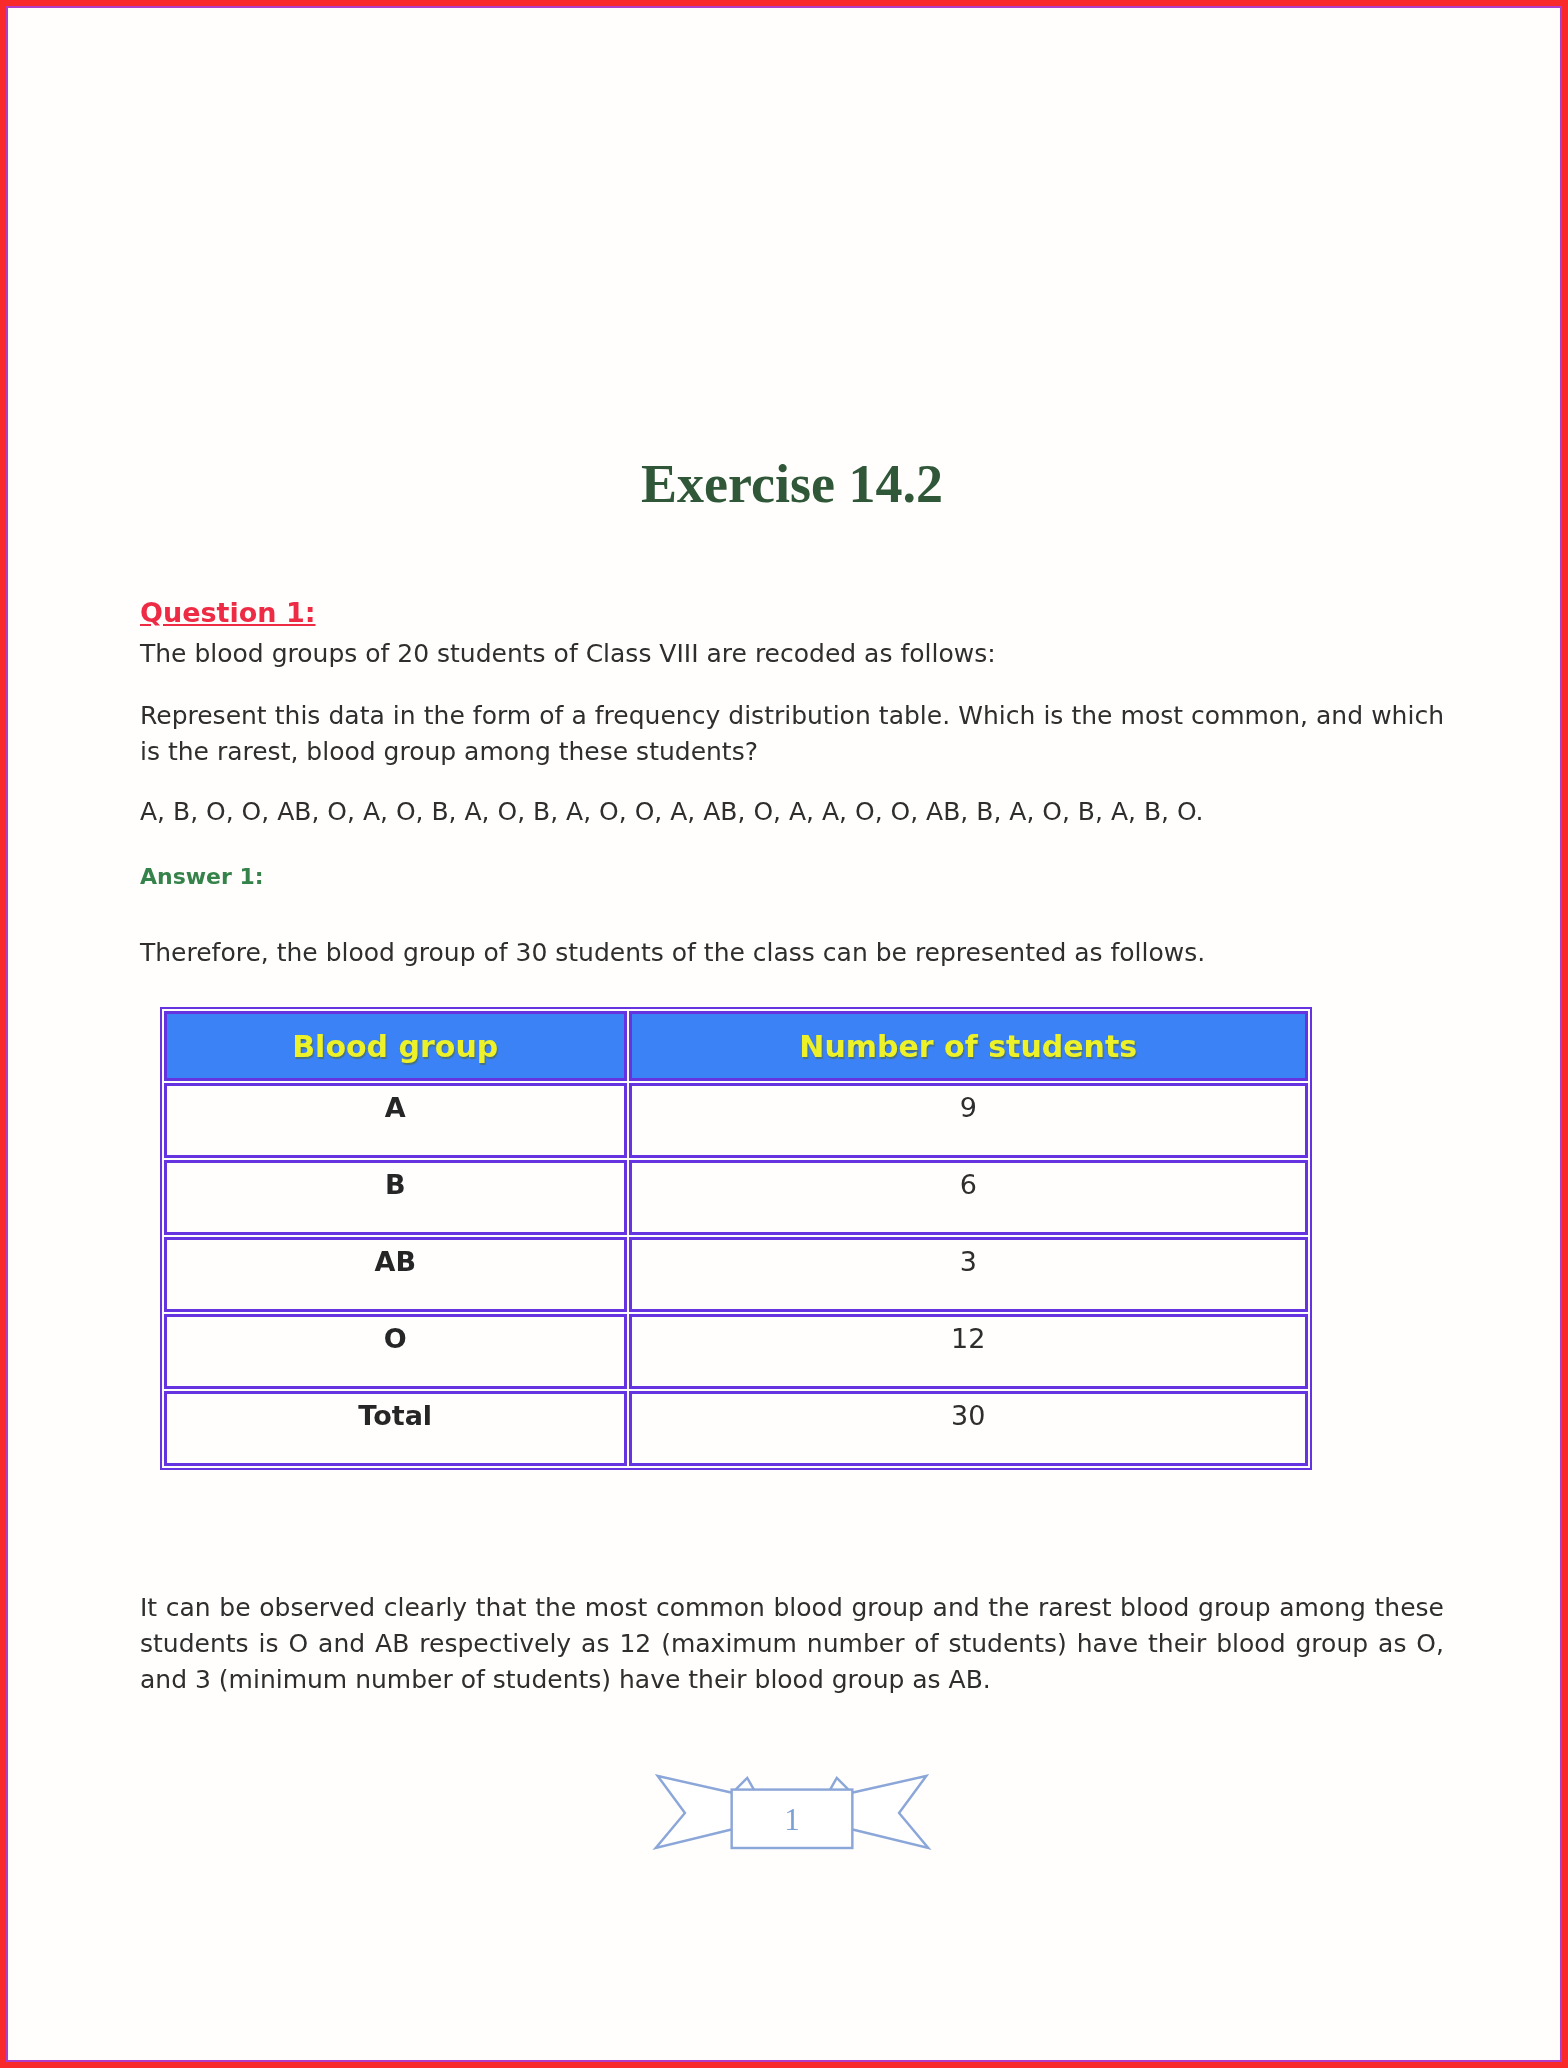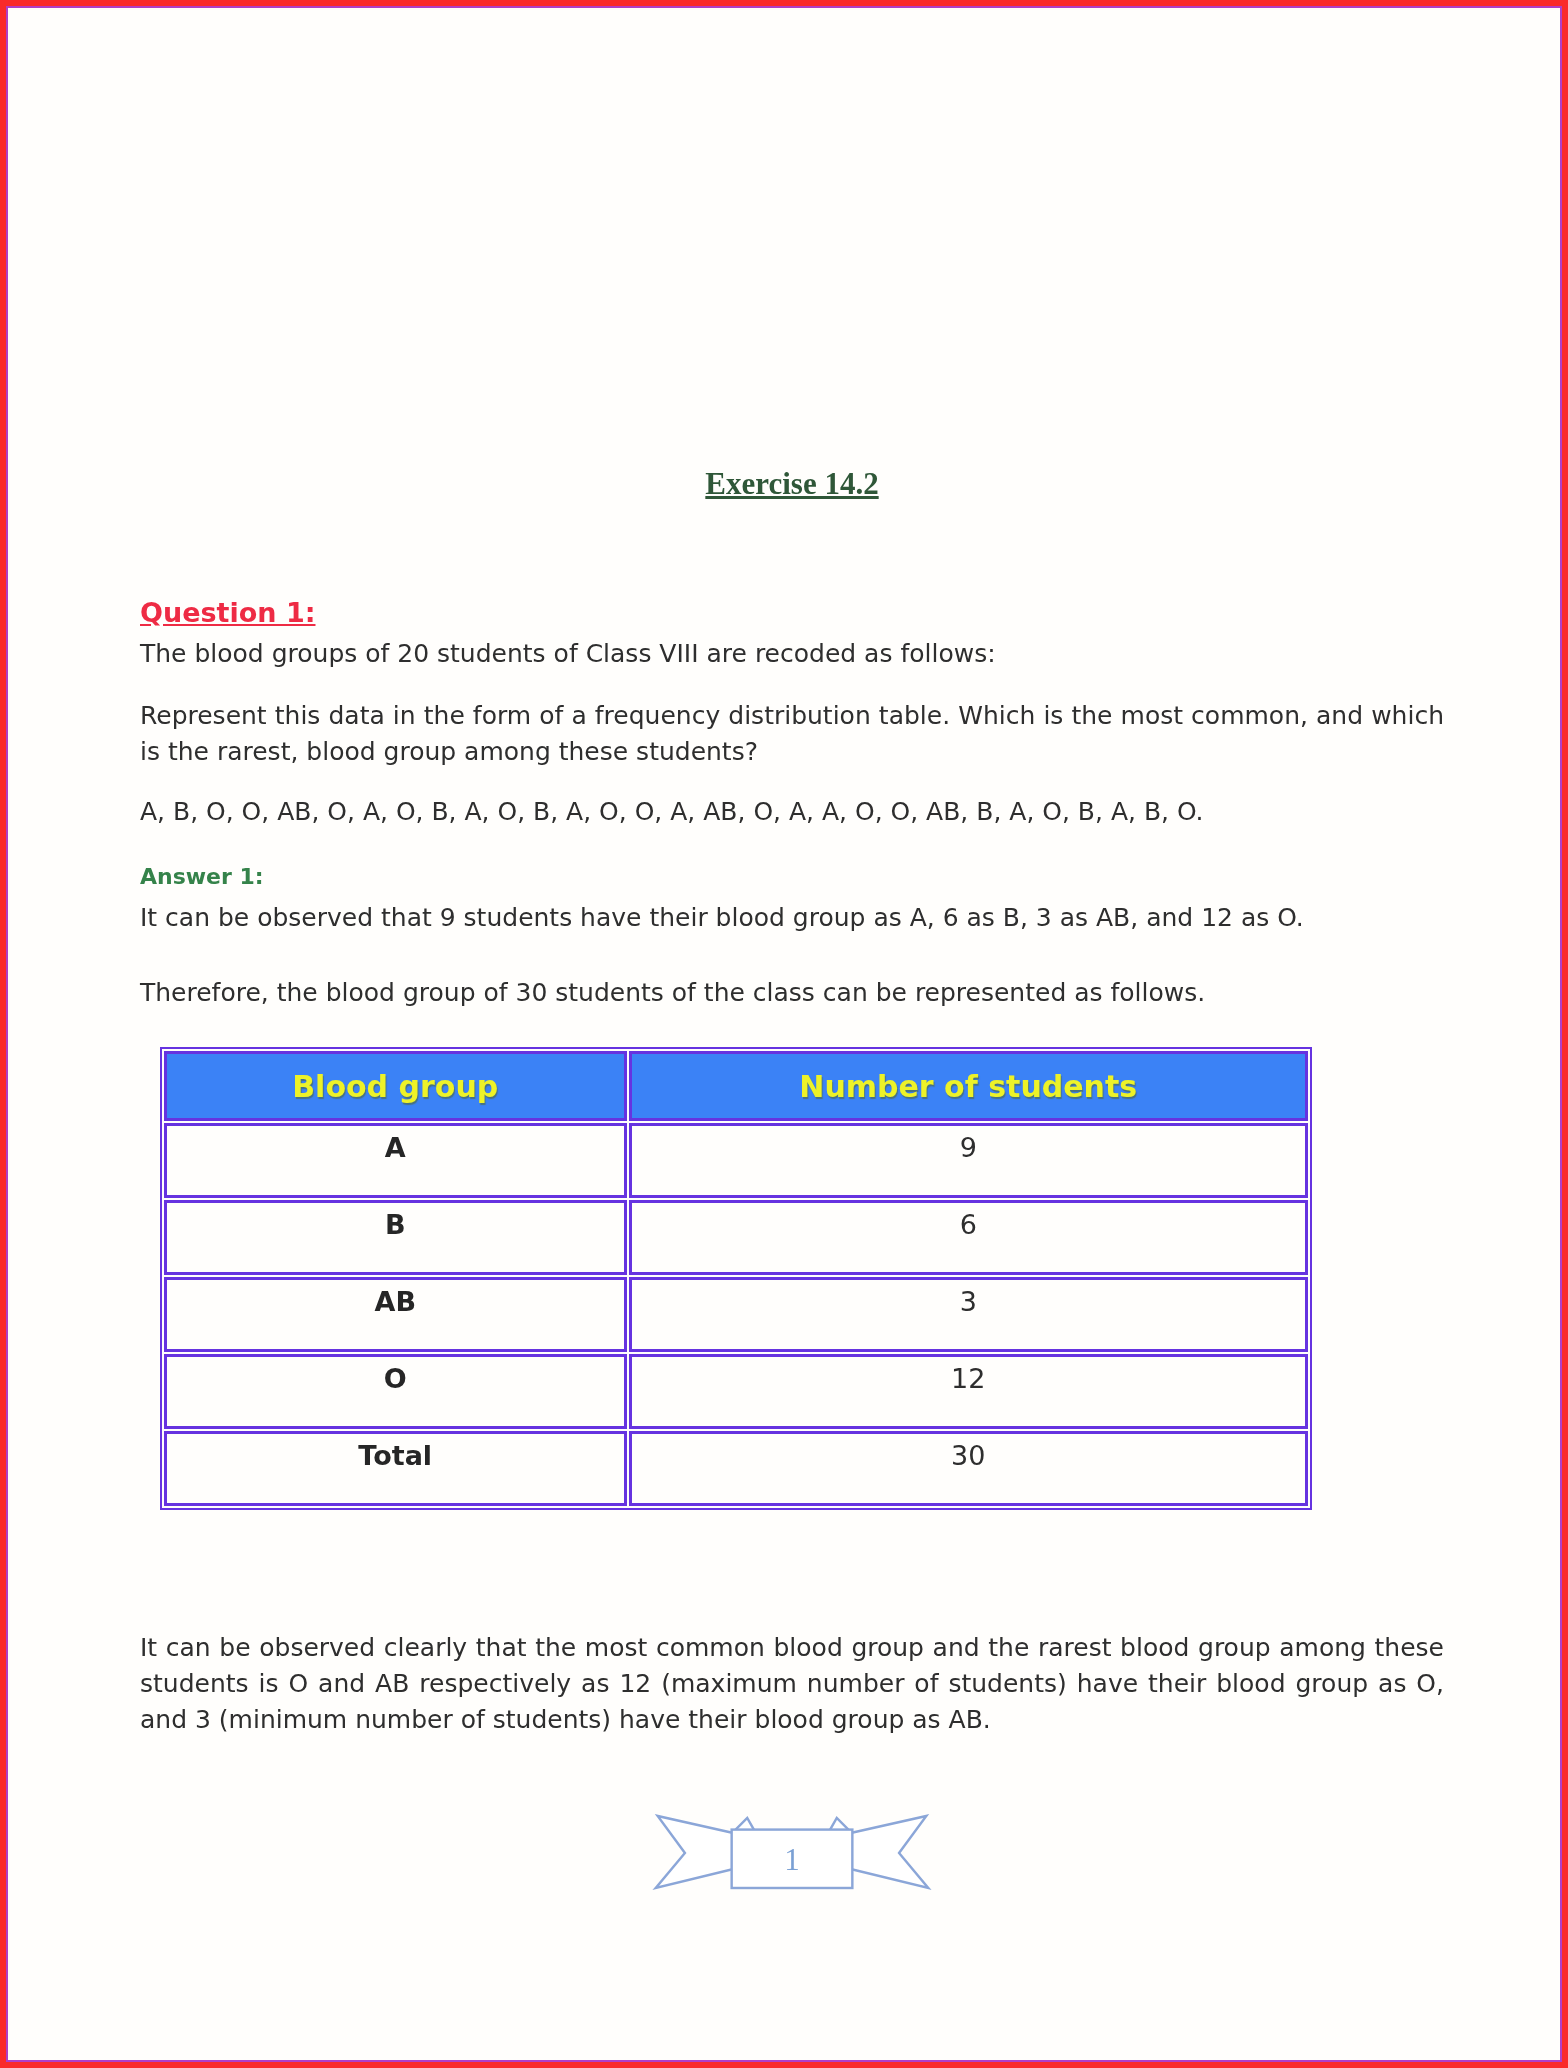--- a/index.html
+++ b/index.html
@@ -21,24 +21,23 @@
     overflow: hidden;
   }
   .content {
     padding: 0 116px 0 132px;
   }
   .doc-title {
     margin-top: 452px;
     text-align: center;
     font-family: "Liberation Serif", "DejaVu Serif", serif;
     font-weight: bold;
-    font-size: 31px;
+    font-size: 54px;
     line-height: 48px;
     color: #2f5738;
-    text-decoration: underline;
   }
   .q-heading {
     margin-top: 86px;
     font-size: 27px;
     line-height: 38px;
     font-weight: bold;
     color: #ee2b44;
     text-decoration: underline;
   }
   .a-heading {
@@ -109,21 +108,20 @@
     <div class="content">
 
       <div class="doc-title">Exercise 14.2</div>
 
       <div class="q-heading">Question 1:</div>
       <div class="para p-intro">The blood groups of 20 students of Class VIII are recoded as follows:</div>
       <div class="para p-task">Represent this data in the form of a frequency distribution table. Which is the most common, and which is the rarest, blood group among these students?</div>
       <div class="para p-data">A, B, O, O, AB, O, A, O, B, A, O, B, A, O, O, A, AB, O, A, A, O, O, AB, B, A, O, B, A, B, O.</div>
 
       <div class="a-heading">Answer 1:</div>
-      <div class="para p-observe">It can be observed that 9 students have their blood group as A, 6 as B, 3 as AB, and 12 as O.</div>
       <div class="para p-therefore">Therefore, the blood group of 30 students of the class can be represented as follows.</div>
 
       <table class="freq-table">
         <colgroup>
             <col class="c-group">
             <col class="c-count">
           </colgroup>
         <tbody>
           <tr>
             <th>Blood group</th>

